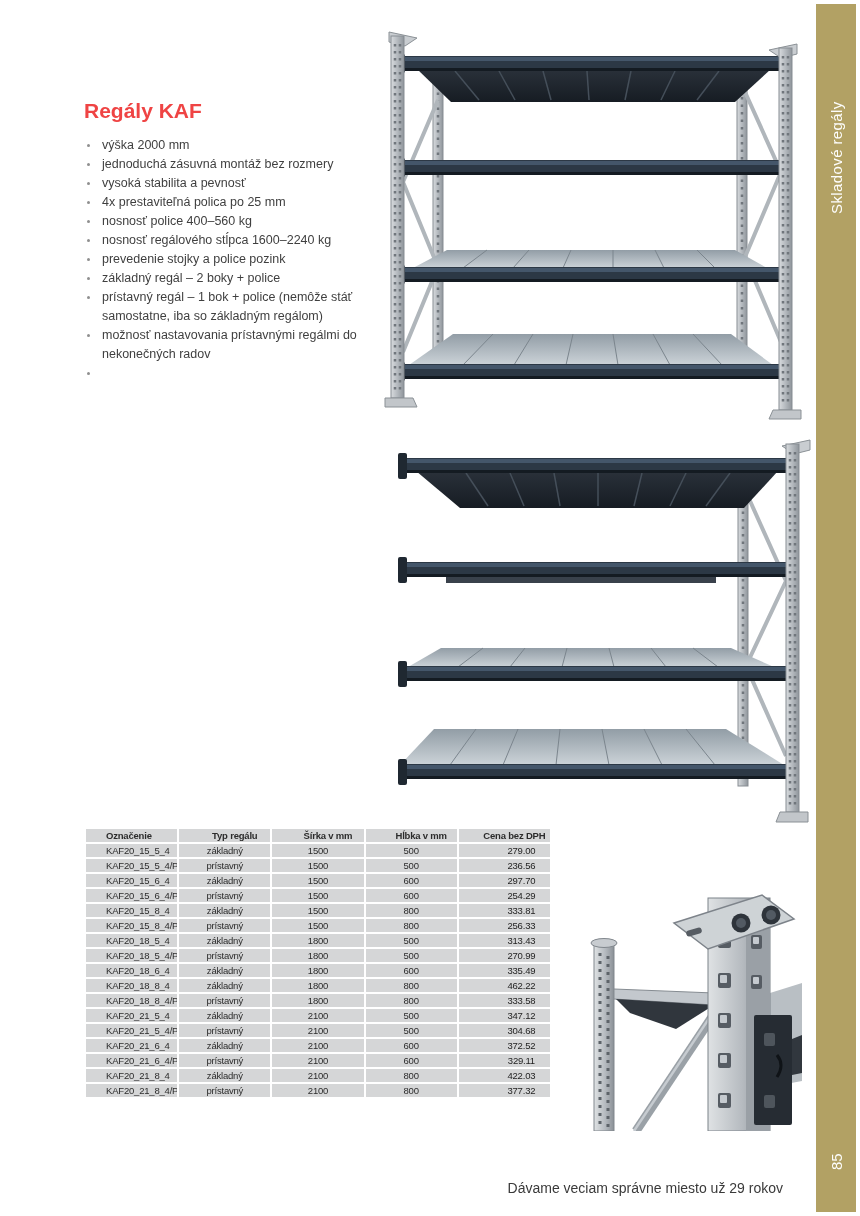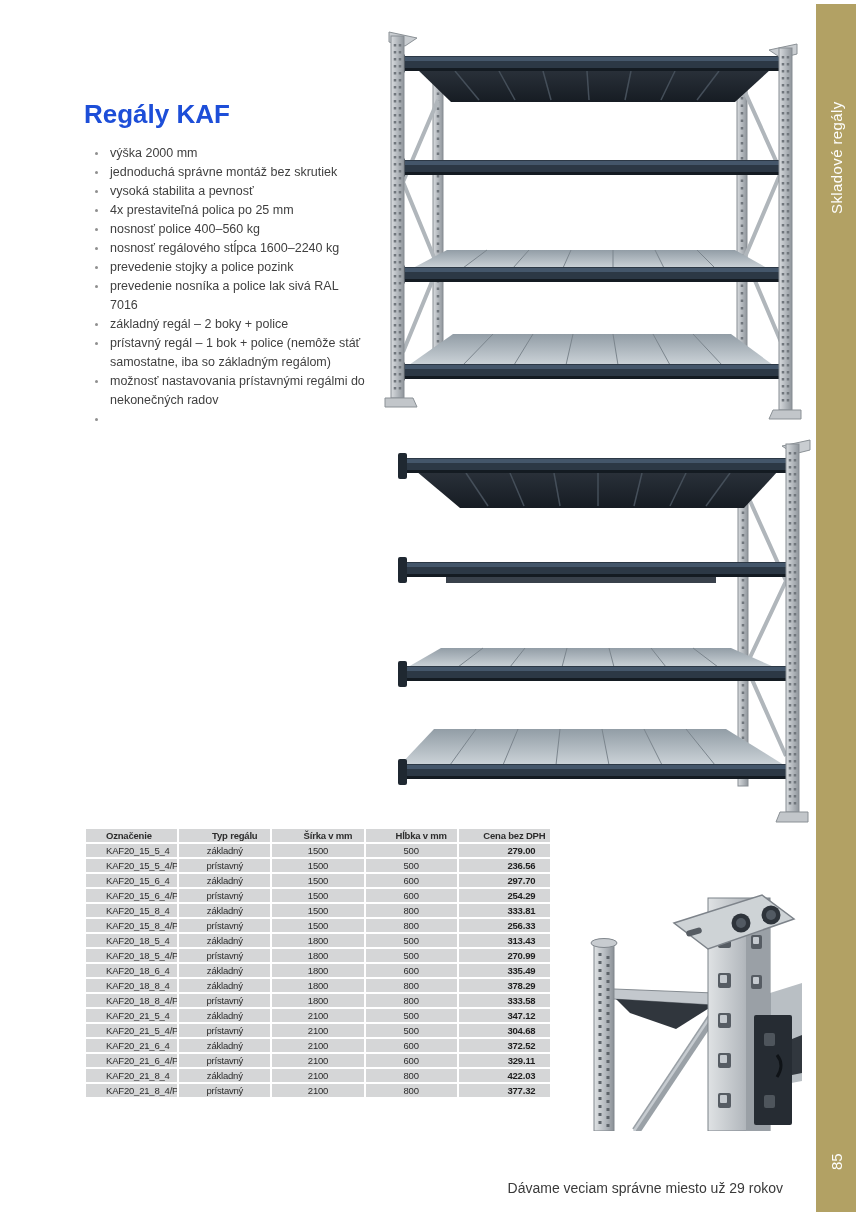--- a/index.html
+++ b/index.html
@@ -7,61 +7,60 @@
         font-family:"Liberation Sans",sans-serif;color:#3d3d3d;}
 
   
   .side-strip{position:absolute;left:816px;top:4px;width:40px;height:1208px;background:#b2a164;}
   .v-text{position:absolute;left:816px;width:40px;display:flex;align-items:center;justify-content:center;
           writing-mode:vertical-rl;transform:rotate(180deg);color:#fdfdfb;}
   .side-label{top:88px;height:140px;font-size:15px;letter-spacing:.4px;}
   .page-num{top:1138px;height:48px;font-size:15px;}
 
   
-  .title{position:absolute;left:84px;top:99px;font-size:26px;font-weight:bold;color:#1d4ed8;}
-  .features{position:absolute;left:84px;top:136px;width:276px;list-style:none;margin:8px;padding:0;}
+  .title{position:absolute;left:84px;top:99px;font-size:21px;font-weight:bold;color:#ef4444;}
+  .features{position:absolute;left:84px;top:136px;width:276px;list-style:none;margin:0;padding:0;}
   .features li{position:relative;padding-left:18px;font-size:12.5px;line-height:19px;color:#3f3f3f;margin:0;}
   .features li .dot{position:absolute;left:3px;top:8px;width:3px;height:3px;border-radius:50%;background:#8f8f8f;}
 
   
   .photo{position:absolute;}
   .photo svg{display:block;}
 
   
   .prod-table{position:absolute;left:84px;top:827px;width:468px;border-collapse:separate;border-spacing:2px;
               table-layout:fixed;}
   .prod-table th,.prod-table td{background:#d5d6d7;height:13px;line-height:13px;font-size:9.5px;
               padding:0 0 0 0;text-align:center;white-space:nowrap;overflow:hidden;color:#2c2c2c;
               font-family:"Liberation Sans",sans-serif;letter-spacing:-0.2px;}
   .prod-table th{font-weight:bold;padding-left:20px;}
   .prod-table th:first-child,.prod-table td:first-child{text-align:left;padding-left:20px;}
-  .prod-table td:last-child{font-weight:bold;color:#1e1e1e;padding-left:34px;}
+  .prod-table td:last-child{font-weight:normal;color:#1e1e1e;padding-left:34px;}
 
   
   .footer{position:absolute;right:77px;top:1180px;font-size:14px;color:#3a3a3a;}
 </style>
 </head>
 <body>
 
 <div class="page">
 
   <div class="side-strip"></div>
   <div class="v-text side-label">Skladové regály</div>
   <div class="v-text page-num">85</div>
 
   <div class="title">Regály KAF</div>
   <ul class="features">
       <li><span class="dot"></span><span>výška 2000 mm</span></li>
-      <li><span class="dot"></span><span>jednoduchá správne montáž bez skrutiek</span></li>
+      <li><span class="dot"></span><span>jednoduchá zásuvná montáž bez rozmery</span></li>
       <li><span class="dot"></span><span>vysoká stabilita a pevnosť</span></li>
       <li><span class="dot"></span><span>4x prestaviteľná polica po 25 mm</span></li>
       <li><span class="dot"></span><span>nosnosť police 400–560 kg</span></li>
       <li><span class="dot"></span><span>nosnosť regálového stĺpca 1600–2240 kg</span></li>
       <li><span class="dot"></span><span>prevedenie stojky a police pozink</span></li>
-      <li><span class="dot"></span><span>prevedenie nosníka a police lak sivá RAL 7016</span></li>
       <li><span class="dot"></span><span>základný regál – 2 boky + police</span></li>
       <li><span class="dot"></span><span>prístavný regál – 1 bok + police (nemôže stáť samostatne, iba so základným regálom)</span></li>
       <li><span class="dot"></span><span>možnosť nastavovania prístavnými regálmi do nekonečných radov</span></li>
       <li><span class="dot"></span></li>
     </ul>
 
   <div class="photo" style="left:383px;top:22px;width:420px;height:398px;">
     <svg width="420" height="398" viewBox="0 0 420 398">
       <defs>
         <linearGradient id="gPost" x1="0" y1="0" x2="1" y2="0">
@@ -307,21 +306,21 @@
           <td>základný</td>
           <td>1800</td>
           <td>600</td>
           <td>335.49</td>
         </tr>
         <tr>
           <td>KAF20_18_8_4</td>
           <td>základný</td>
           <td>1800</td>
           <td>800</td>
-          <td>378.29</td>
+          <td>462.22</td>
         </tr>
         <tr>
           <td>KAF20_18_8_4/P</td>
           <td>prístavný</td>
           <td>1800</td>
           <td>800</td>
           <td>333.58</td>
         </tr>
         <tr>
           <td>KAF20_21_5_4</td>

